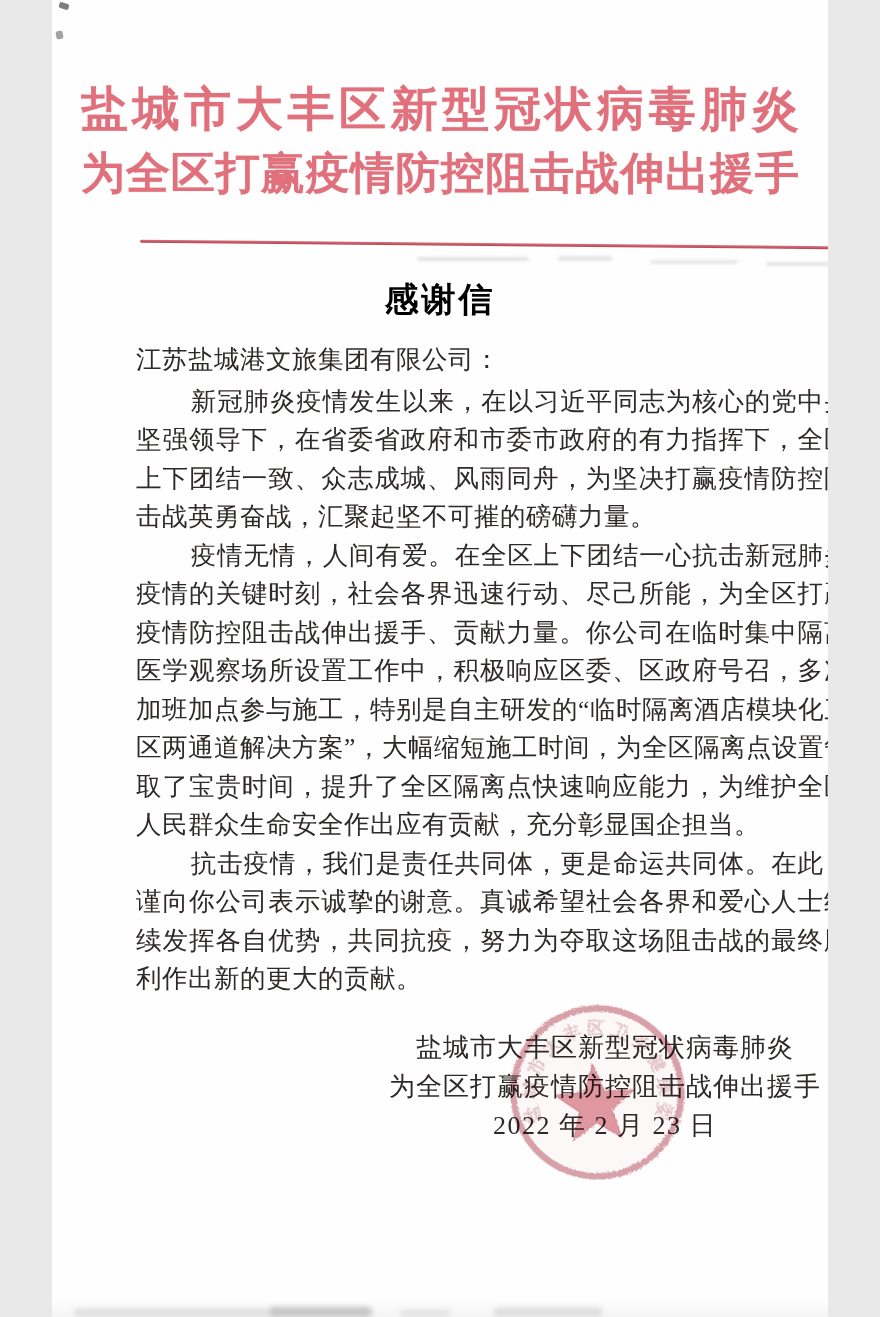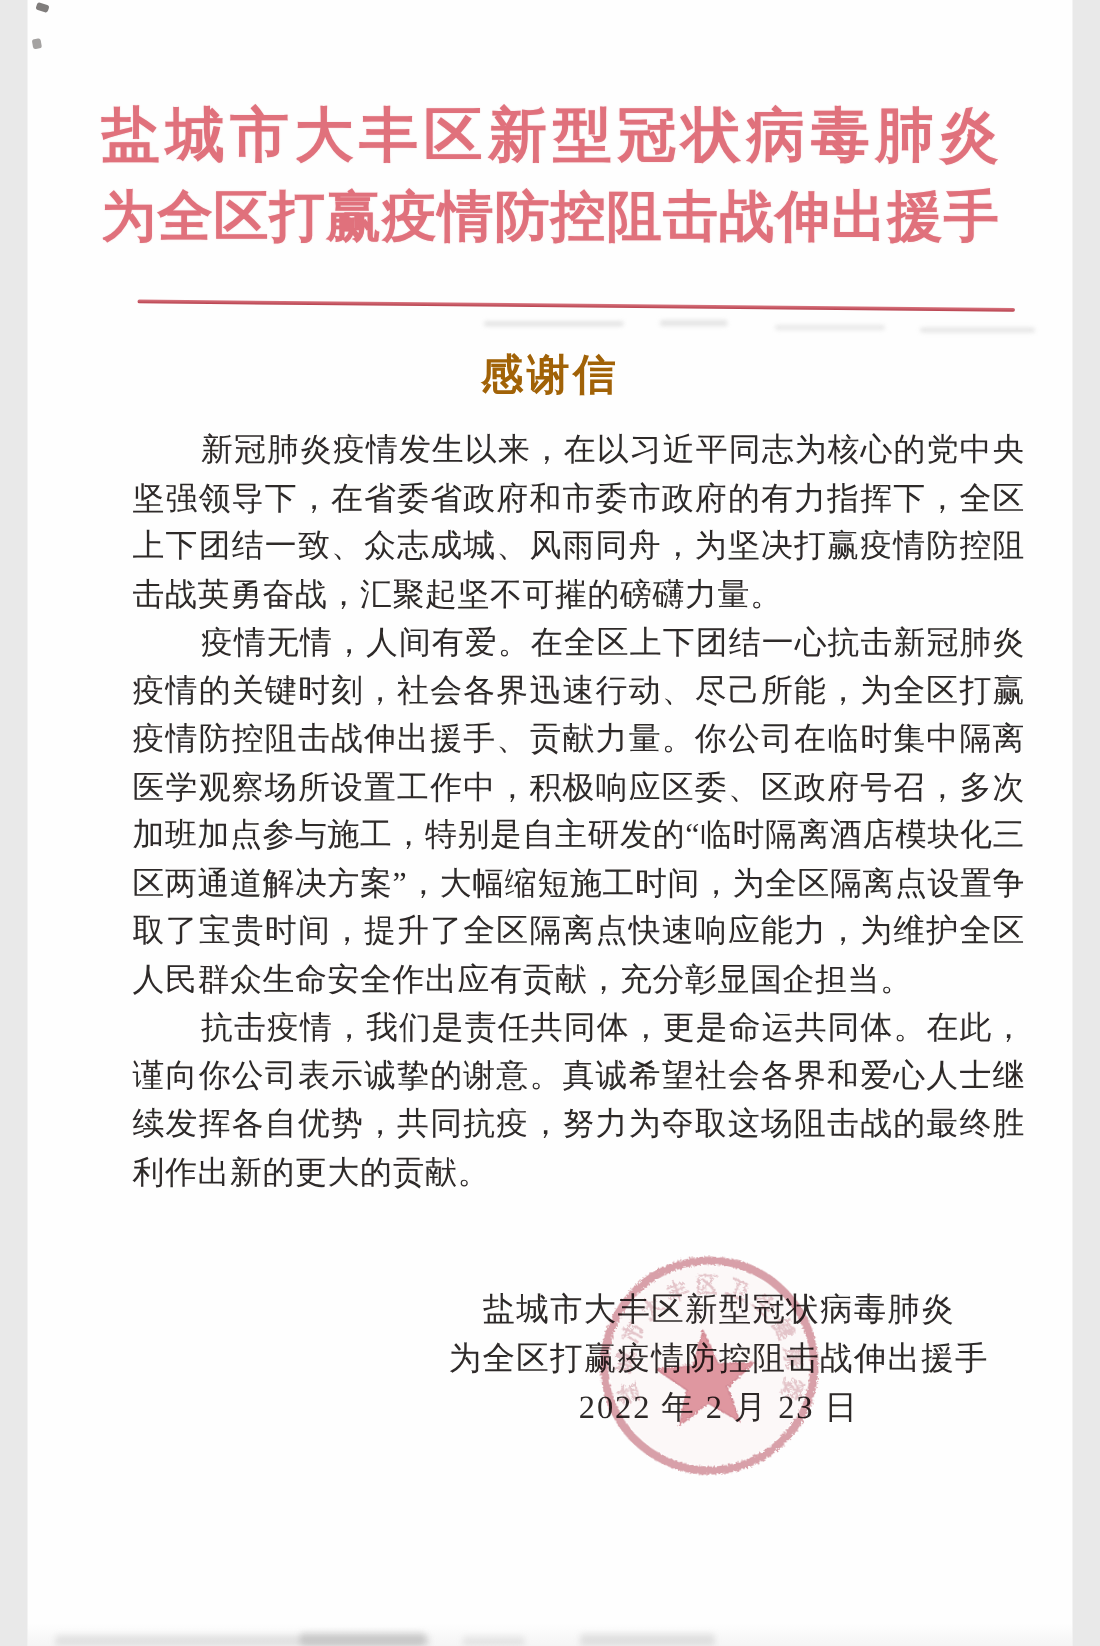--- a/index.html
+++ b/index.html
@@ -1,18 +1,18 @@
 <!DOCTYPE html>
 <html><head>
 <meta charset="utf-8">
 <style>
   html,body { margin:0; padding:0; background:#e9e9e9; }
   .page {
     position:relative;
-    width:836px; height:1317px;
+    width:776px; height:1317px;
     margin:0 auto;
     background:#fefefe;
     overflow:hidden;
     font-family:"Liberation Serif","DejaVu Serif",serif;
   }
   
   .doc-header { position:absolute; top:76px; left:0; right:0; }
   .h-line {
     margin:0 auto; width:718px;
     font-weight:700;
@@ -27,21 +27,21 @@
     width:702px; height:3px;
     background:linear-gradient(to bottom,#d87680,#b8414e);
     transform:rotate(0.55deg);
     border-radius:2px;
   }
   
   .letter-title {
     position:absolute; top:277px; left:0; right:0;
     text-align:center;
     font-size:34px; font-weight:700; letter-spacing:3px;
-    color:#a16207;
+    color:#000000;
   }
   .letter-body {
     position:absolute; top:341px; left:84px; width:714px;
     font-size:25.5px; line-height:38.5px; letter-spacing:.5px;
     color:#2e2a29;
     text-align:justify;
   }
   .salutation { margin:0 0 3px 0; }
   .para { margin:0; text-indent:2.15em; }
   
@@ -94,20 +94,21 @@
 
   <div class="doc-header">
     <div class="h-line h-line-1">盐城市大丰区新型冠状病毒肺炎</div>
     <div class="h-line h-line-2">为全区打赢疫情防控阻击战伸出援手</div>
   </div>
   <div class="red-rule"></div>
 
   <div class="letter-title">感谢信</div>
 
   <div class="letter-body">
+    <p class="salutation">江苏盐城港文旅集团有限公司：</p>
     <p class="para">新冠肺炎疫情发生以来，在以习近平同志为核心的党中央坚强领导下，在省委省政府和市委市政府的有力指挥下，全区上下团结一致、众志成城、风雨同舟，为坚决打赢疫情防控阻击战英勇奋战，汇聚起坚不可摧的磅礴力量。</p>
     <p class="para">疫情无情，人间有爱。在全区上下团结一心抗击新冠肺炎疫情的关键时刻，社会各界迅速行动、尽己所能，为全区打赢疫情防控阻击战伸出援手、贡献力量。你公司在临时集中隔离医学观察场所设置工作中，积极响应区委、区政府号召，多次加班加点参与施工，特别是自主研发的“临时隔离酒店模块化三区两通道解决方案”，大幅缩短施工时间，为全区隔离点设置争取了宝贵时间，提升了全区隔离点快速响应能力，为维护全区人民群众生命安全作出应有贡献，充分彰显国企担当。</p>
     <p class="para">抗击疫情，我们是责任共同体，更是命运共同体。在此，谨向你公司表示诚挚的谢意。真诚希望社会各界和爱心人士继续发挥各自优势，共同抗疫，努力为夺取这场阻击战的最终胜利作出新的更大的贡献。</p>
   </div>
 
   <div class="signature">
     <div>盐城市大丰区新型冠状病毒肺炎</div>
     <div>为全区打赢疫情防控阻击战伸出援手</div>
     <div class="sig-date">2022 年 2 月 23 日</div>
   </div>

